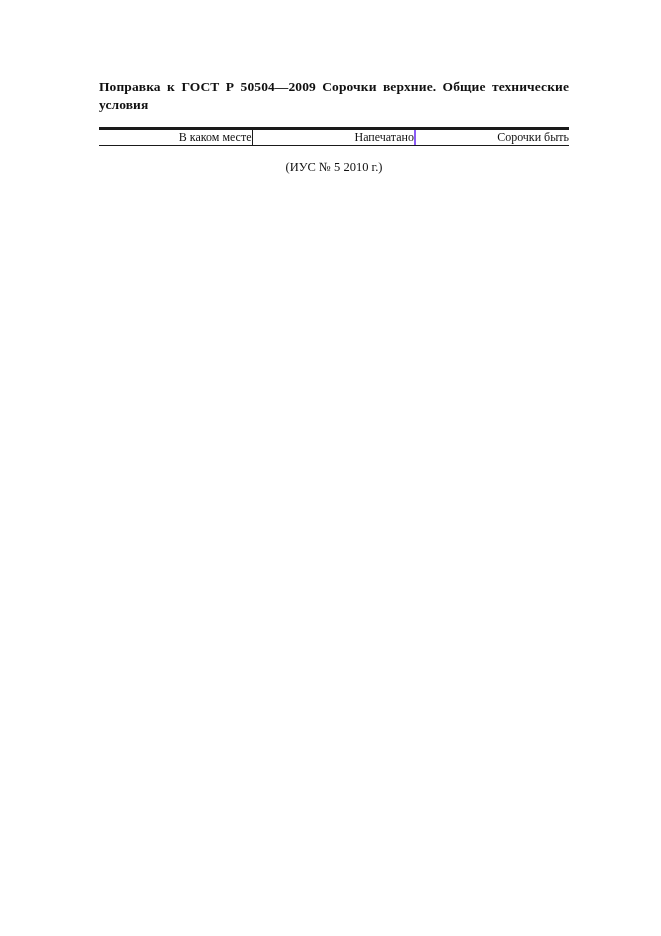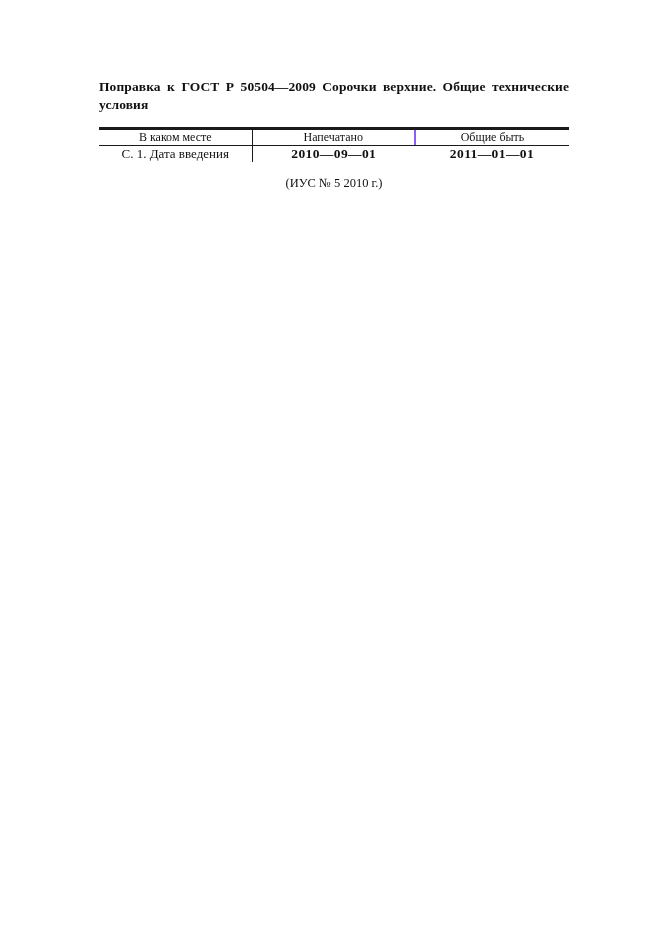--- a/index.html
+++ b/index.html
@@ -39,20 +39,21 @@
   }
   table.correction {
     border-collapse: collapse;
     width: 470px;
     table-layout: fixed;
     margin: 0;
   }
   table.correction td {
     padding: 0;
     vertical-align: middle;
+    text-align: right;
   }
   .rule-top {
     height: 3px;
     background: #1a1a1a;
     width: 470px;
   }
   .rule-mid {
     height: 1px;
     background: #1a1a1a;
     width: 470px;
@@ -106,38 +107,24 @@
     <table class="correction">
       <colgroup>
         <col class="col-a">
         <col class="col-b">
         <col class="col-c">
       </colgroup>
       <tbody>
         <tr>
           <td class="head-cell">В каком месте</td>
           <td class="head-cell vline-head">Напечатано</td>
-          <td class="head-cell">Общие быть</td>
+          <td class="head-cell">Сорочки быть</td>
         </tr>
       </tbody>
     </table>
 
     <div class="rule-mid"></div>
 
-    <table class="correction">
-      <colgroup>
-        <col class="col-a">
-        <col class="col-b">
-        <col class="col-c">
-      </colgroup>
-      <tbody>
-        <tr>
-          <td class="body-cell first">С. 1. Дата введения</td>
-          <td class="body-cell bold vline-body">2010—09—01</td>
-          <td class="body-cell bold">2011—01—01</td>
-        </tr>
-      </tbody>
-    </table>
 
     <div class="issue-line">(ИУС № 5  2010 г.)</div>
 
   </div>
 </div>
 
 </body></html>

